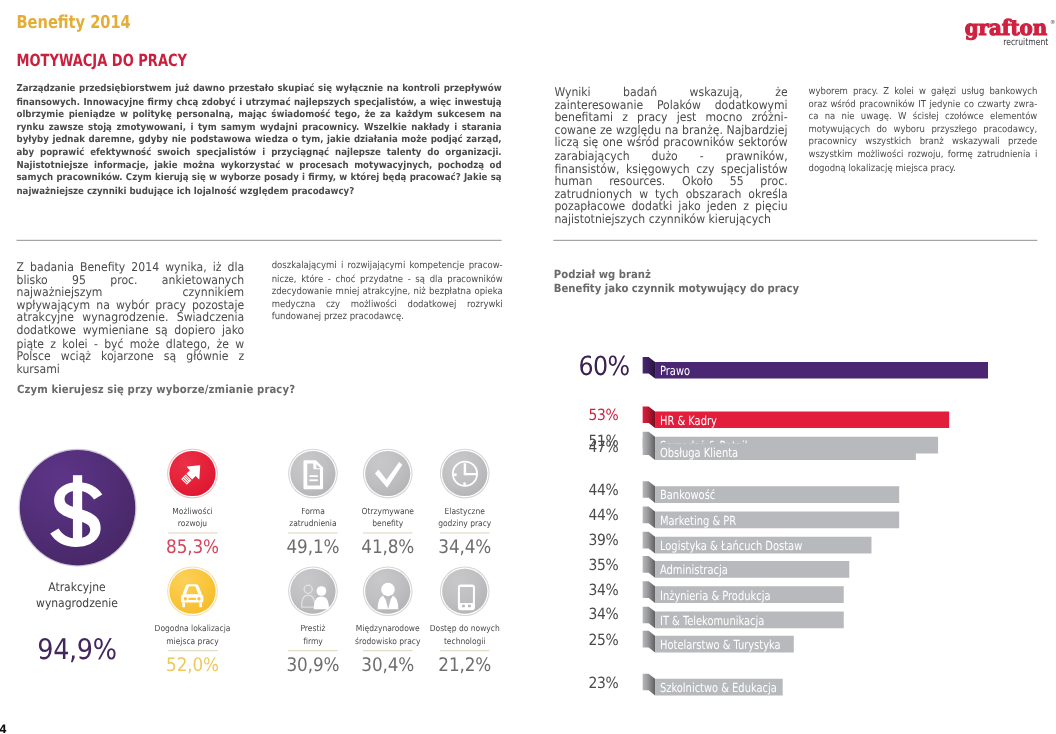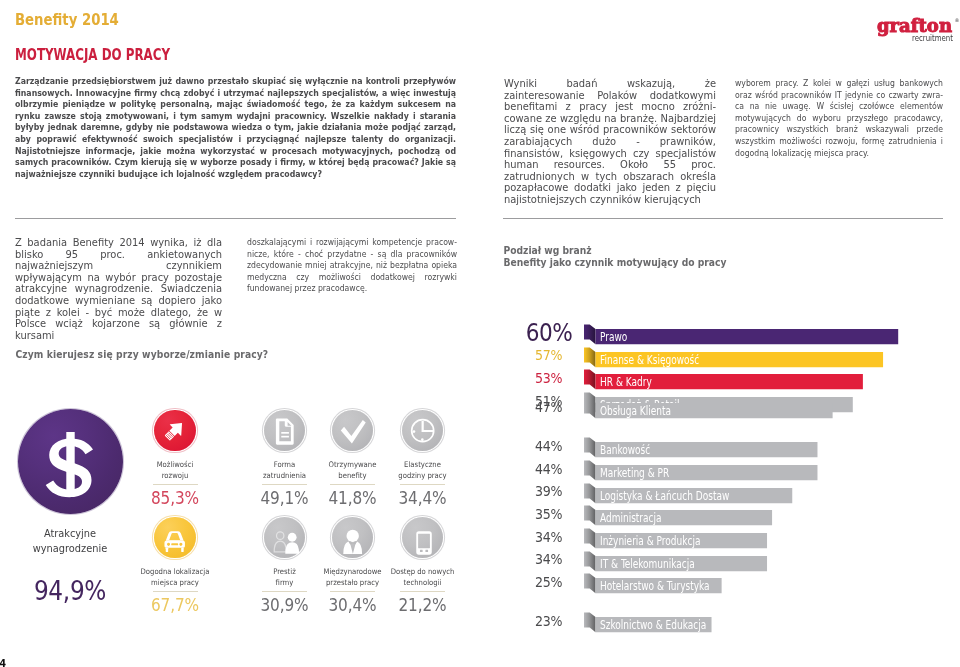--- a/index.html
+++ b/index.html
@@ -206,21 +206,21 @@
               <rect x="13.3" y="35.0" width="2.8" height="4.8" rx="0.5"></rect>
               <rect x="30.9" y="35.0" width="2.8" height="4.8" rx="0.5"></rect>
             </g>
           </svg>
         </div>
         <div class="lab">
           <div>Dogodna lokalizacja</div>
           <div>miejsca pracy</div>
         </div>
         <div class="sep"></div>
-        <div class="val" style="color:#ecc860">67,7%</div>
+        <div class="val" style="color:#ecc860">52,0%</div>
       </div>
       <div class="tile" style="left: 228.5px; top: 515px;">
         <div class="circ grey">
           <svg viewBox="0 0 47 47" width="41.4" height="41.4">
             <g fill="none" stroke="#fff" stroke-width="1.4" opacity="0.5">
               <circle cx="18.4" cy="21.2" r="4.2"></circle>
               <path d="M11.6 39.6 q0 -2.1 0.2 -4.2 q0.9 -8.1 6.6 -8.1 q5.7 0 6.6 8.1 q0.2 2.1 0.2 4.2 z"></path>
             </g>
             <g fill="#fff">
               <circle cx="32.0" cy="23.0" r="5.0"></circle>
@@ -241,21 +241,21 @@
             <g fill="#fff">
               <circle cx="23.5" cy="21.5" r="7.0"></circle>
               <path d="M18.6 27.9 q-5.8 1.9 -5.8 14.0 h21.4 q0 -12.1 -5.8 -14.0 l-1.9 3.2 l-2.8 10.5 l-2.8 -10.5 z"></path>
             </g>
             <path d="M18.9 28.1 l1.9 3.2 l2.7 -1.3 l-2.5 -2.5 z" fill="#b9b9bb" opacity="0.85"></path>
             <path d="M28.1 28.1 l-1.9 3.2 l-2.7 -1.3 l2.5 -2.5 z" fill="#b9b9bb" opacity="0.85"></path>
           </svg>
         </div>
         <div class="lab">
           <div>Międzynarodowe</div>
-          <div>przestało pracy</div>
+          <div>środowisko pracy</div>
         </div>
         <div class="sep"></div>
         <div class="val" style="color:#6d6d70">30,4%</div>
       </div>
       <div class="tile" style="left: 366.5px; top: 515px;">
         <div class="circ grey">
           <svg viewBox="0 0 47 47" width="41.4" height="41.4">
             <g fill="#fff">
               <path d="M19.2 16.2 q-3.0 0 -3.0 3.0 v20.6 q0 3.0 3.0 3.0 h11.6 q3.0 0 3.0 -3.0 v-20.6 q0 -3.0 -3.0 -3.0 zM18.3 19.4 q0 -0.4 0.4 -0.4 h12.6 q0.4 0 0.4 0.4 v15.6 q0 0.4 -0.4 0.4 h-12.6 q-0.4 0 -0.4 -0.4 zM20.4 37.6 q0 -0.4 0.4 -0.4 h2.2 q0.4 0 0.4 0.4 v1.8 q0 0.4 -0.4 0.4 h-2.2 q-0.4 0 -0.4 -0.4 zM26.6 37.6 q0 -0.4 0.4 -0.4 h2.2 q0.4 0 0.4 0.4 v1.8 q0 0.4 -0.4 0.4 h-2.2 q-0.4 0 -0.4 -0.4 z" fill-rule="evenodd"></path>
             </g>
@@ -280,37 +280,20 @@
                 <stop offset="0.45" stop-color="#3d1f5e"></stop>
                 <stop offset="1" stop-color="#26143c"></stop>
               </linearGradient>
             </defs>
             <path d="M0 4.5 L5.7 4.5 L11.5 9 L11.5 24.2 L5.7 19.6 L0 19.6 Z" fill="url(#gtab0)"></path>
             <path d="M11.5 9 L314.2 9 L314.2 24.2 L11.5 24.2 Z" fill="#4a2673"></path>
           </svg>
         </div>
         <div class="cat">Prawo</div>
       </div>
-      <div class="row" style="top: 22.67px;">
-        <div class="pct" style="color:#e5b731">57%</div>
-        <div class="ribbon">
-          <svg width="300.065" height="26">
-            <defs>
-              <linearGradient id="gtab1" x1="0" y1="0" x2="1" y2="0">
-                <stop offset="0" stop-color="#fcc524"></stop>
-                <stop offset="0.45" stop-color="#cfa21e"></stop>
-                <stop offset="1" stop-color="#836613"></stop>
-              </linearGradient>
-            </defs>
-            <path d="M0 4.5 L5.7 4.5 L11.5 9 L11.5 24.2 L5.7 19.6 L0 19.6 Z" fill="url(#gtab1)"></path>
-            <path d="M11.5 9 L299.065 9 L299.065 24.2 L11.5 24.2 Z" fill="#fcc524"></path>
-          </svg>
-        </div>
-        <div class="cat">Finanse &amp; Księgowość</div>
-      </div>
       <div class="row" style="top: 45.34px;">
         <div class="pct" style="color:#cc2340">53%</div>
         <div class="ribbon">
           <svg width="279.885" height="26">
             <defs>
               <linearGradient id="gtab2" x1="0" y1="0" x2="1" y2="0">
                 <stop offset="0" stop-color="#e21e3c"></stop>
                 <stop offset="0.45" stop-color="#b91931"></stop>
                 <stop offset="1" stop-color="#76101f"></stop>
               </linearGradient>

